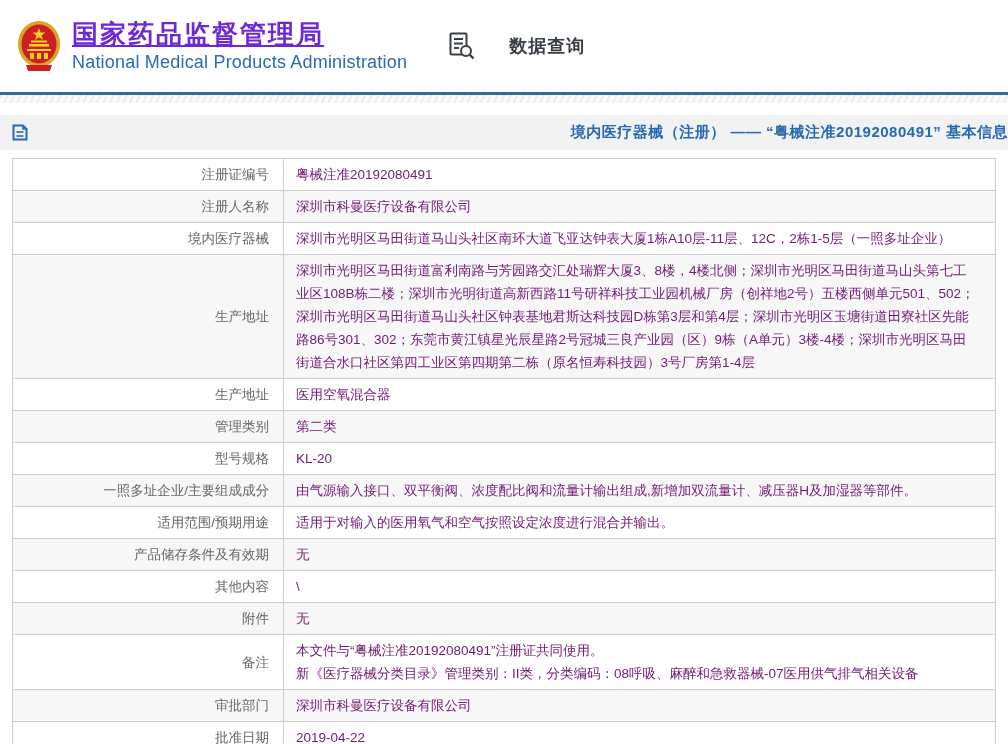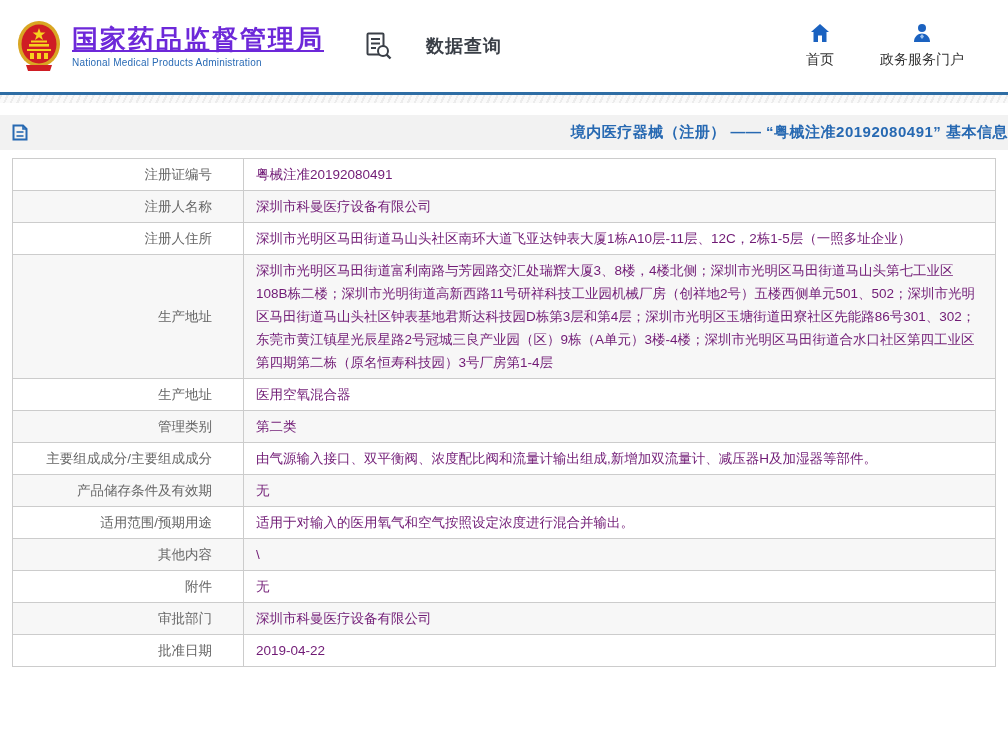--- a/index.html
+++ b/index.html
@@ -5,21 +5,21 @@
   * { margin:0; padding:0; box-sizing:border-box; }
   html,body { width:1008px; height:744px; overflow:hidden; background:#fff;
     font-family:"Liberation Sans","DejaVu Sans",sans-serif; }
 
   
   .header { height:92px; background:#fff; display:flex; align-items:center; padding:0 30px 0 16px; }
   .logo-wrap { display:flex; align-items:center; cursor:pointer; }
   .emblem { width:46px; height:54px; flex:0 0 auto; }
   .org-names { margin-left:10px; }
   .org-zh { font-size:26px; font-weight:bold; color:#6d28d9; letter-spacing:2px; line-height:30px;text-decoration:underline; }
-  .org-en { font-size:10px; color:#2a6bb5; margin-top:3px; letter-spacing:0.2px; }
+  .org-en { font-size:18px; color:#2a6bb5; margin-top:3px; letter-spacing:0.2px; }
   .data-query { display:flex; align-items:center; margin-left:42px; cursor:pointer;gap:28px; }
   .data-query .dq-icon { width:26px; height:28px; }
   .data-query .dq-label { font-size:18px; color:#3a3f47; font-weight:600; margin-left:6px; letter-spacing:1px; }
   .header-nav { margin-left:auto; display:flex; gap:46px; padding-right:14px; }
   .nav-item { display:flex; flex-direction:column; align-items:center; cursor:pointer; }
   .nav-item svg { width:20px; height:20px; }
   .nav-item .nav-label { font-size:14px; color:#333; margin-top:8px; white-space:nowrap; }
 
   
   .blue-line { height:3px; background:#2e6da4; }
@@ -30,21 +30,21 @@
   
   .breadcrumb-bar { height:35px; background:#f2f2f2; display:flex; align-items:center; padding-left:12px;justify-content:space-between; }
   .bc-icon { width:16px; height:17px; flex:0 0 auto; }
   .bc-text { font-size:15px; font-weight:600; color:#2769b2; margin-left:5px; letter-spacing:0.5px; }
   .gap2 { height:8px; background:#fff; }
 
   
   .info-table { width:984px; margin:0 12px; border-collapse:collapse; table-layout:fixed; }
   .info-table td { border:1px solid #ccc; font-size:13.5px; vertical-align:middle; }
   .info-table tr:nth-child(even) td { background:#f7f7f7; }
-  td.lbl { width:231px; text-align:right; color:#666; padding:4px 31px 4px 6px; line-height:21px; }
+  td.lbl { width:271px; text-align:right; color:#666; padding:4px 14px 4px 6px; line-height:21px; }
   td.val { color:#701a75; padding:4px 16px 4px 12px; line-height:23px; white-space:pre-line; }
   .info-table tr { height:29px; }
 </style>
 </head>
 <body>
 
 <div class="header">
   <div class="logo-wrap">
     <svg class="emblem" viewBox="0 0 46 54">
       <ellipse cx="23" cy="25" rx="21" ry="23" fill="#d9a623"></ellipse>
@@ -69,36 +69,20 @@
       <rect x="1.5" y="1.5" width="16" height="21" rx="1" fill="#fff" stroke="#3a3f47" stroke-width="2"></rect>
       <line x1="5" y1="7" x2="14" y2="7" stroke="#3a3f47" stroke-width="2"></line>
       <line x1="5" y1="11.5" x2="14" y2="11.5" stroke="#3a3f47" stroke-width="2"></line>
       <line x1="5" y1="16" x2="10" y2="16" stroke="#3a3f47" stroke-width="2"></line>
       <circle cx="17" cy="19" r="5" fill="#fff" stroke="#3a3f47" stroke-width="2"></circle>
       <line x1="20.5" y1="22.5" x2="24.5" y2="26.5" stroke="#3a3f47" stroke-width="2.4"></line>
     </svg>
     <span class="dq-label">数据查询</span>
   </div>
 
-  <div class="header-nav">
-    <div class="nav-item">
-      <svg viewBox="0 0 20 20">
-        <path d="M10 1 L19 9 L16.5 9 L16.5 19 L12 19 L12 12.5 L8 12.5 L8 19 L3.5 19 L3.5 9 L1 9 Z" fill="#1b62c0"></path>
-      </svg>
-      <span class="nav-label">首页</span>
-    </div>
-    <div class="nav-item">
-      <svg viewBox="0 0 20 20">
-        <circle cx="10" cy="5" r="4" fill="#1b62c0"></circle>
-        <path d="M2 19 C2 13.5 6 10.5 10 10.5 C14 10.5 18 13.5 18 19 Z" fill="#1b62c0"></path>
-        <path d="M10 11 L12 13.5 L10 16 L8 13.5 Z" fill="#9cc1ee"></path>
-      </svg>
-      <span class="nav-label">政务服务门户</span>
-    </div>
-  </div>
 </div>
 
 <div class="blue-line"></div>
 <div class="hatch-band"></div>
 <div class="gap-white"></div>
 
 <div class="breadcrumb-bar">
   <svg class="bc-icon" viewBox="0 0 16 17">
     <path d="M1.5 1.5 H11 L14.5 5 V15.5 H1.5 Z" fill="none" stroke="#2769b2" stroke-width="2"></path>
     <path d="M11 1.5 V5 H14.5" fill="none" stroke="#2769b2" stroke-width="1.6"></path>
@@ -113,54 +97,63 @@
   <tbody>
       <tr>
     <td class="lbl">注册证编号</td>
     <td class="val">粤械注准20192080491</td>
   </tr>
   <tr>
     <td class="lbl">注册人名称</td>
     <td class="val">深圳市科曼医疗设备有限公司</td>
   </tr>
   <tr>
-    <td class="lbl">注册人住所</td>
+    <td class="lbl">境内医疗器械</td>
     <td class="val">深圳市光明区马田街道马山头社区南环大道飞亚达钟表大厦1栋A10层-11层、12C，2栋1-5层（一照多址企业）</td>
   </tr>
   <tr>
     <td class="lbl">生产地址</td>
     <td class="val">深圳市光明区马田街道富利南路与芳园路交汇处瑞辉大厦3、8楼，4楼北侧；深圳市光明区马田街道马山头第七工业区108B栋二楼；深圳市光明街道高新西路11号研祥科技工业园机械厂房（创祥地2号）五楼西侧单元501、502；深圳市光明区马田街道马山头社区钟表基地君斯达科技园D栋第3层和第4层；深圳市光明区玉塘街道田寮社区先能路86号301、302；东莞市黄江镇星光辰星路2号冠城三良产业园（区）9栋（A单元）3楼-4楼；深圳市光明区马田街道合水口社区第四工业区第四期第二栋（原名恒寿科技园）3号厂房第1-4层</td>
   </tr>
   <tr>
     <td class="lbl">生产地址</td>
     <td class="val">医用空氧混合器</td>
   </tr>
   <tr>
     <td class="lbl">管理类别</td>
     <td class="val">第二类</td>
   </tr>
   <tr>
-    <td class="lbl">主要组成成分/主要组成成分</td>
+    <td class="lbl">型号规格</td>
+    <td class="val">KL-20</td>
+  </tr>
+  <tr>
+    <td class="lbl">一照多址企业/主要组成成分</td>
     <td class="val">由气源输入接口、双平衡阀、浓度配比阀和流量计输出组成,新增加双流量计、减压器H及加湿器等部件。</td>
+  </tr>
+  <tr>
+    <td class="lbl">适用范围/预期用途</td>
+    <td class="val">适用于对输入的医用氧气和空气按照设定浓度进行混合并输出。</td>
   </tr>
   <tr>
     <td class="lbl">产品储存条件及有效期</td>
     <td class="val">无</td>
-  </tr>
-  <tr>
-    <td class="lbl">适用范围/预期用途</td>
-    <td class="val">适用于对输入的医用氧气和空气按照设定浓度进行混合并输出。</td>
   </tr>
   <tr>
     <td class="lbl">其他内容</td>
     <td class="val">\</td>
   </tr>
   <tr>
     <td class="lbl">附件</td>
     <td class="val">无</td>
+  </tr>
+  <tr>
+    <td class="lbl">备注</td>
+    <td class="val">本文件与“粤械注准20192080491”注册证共同使用。
+新《医疗器械分类目录》管理类别：II类，分类编码：08呼吸、麻醉和急救器械-07医用供气排气相关设备</td>
   </tr>
   <tr>
     <td class="lbl">审批部门</td>
     <td class="val">深圳市科曼医疗设备有限公司</td>
   </tr>
   <tr>
     <td class="lbl">批准日期</td>
     <td class="val">2019-04-22</td>
   </tr>
 

